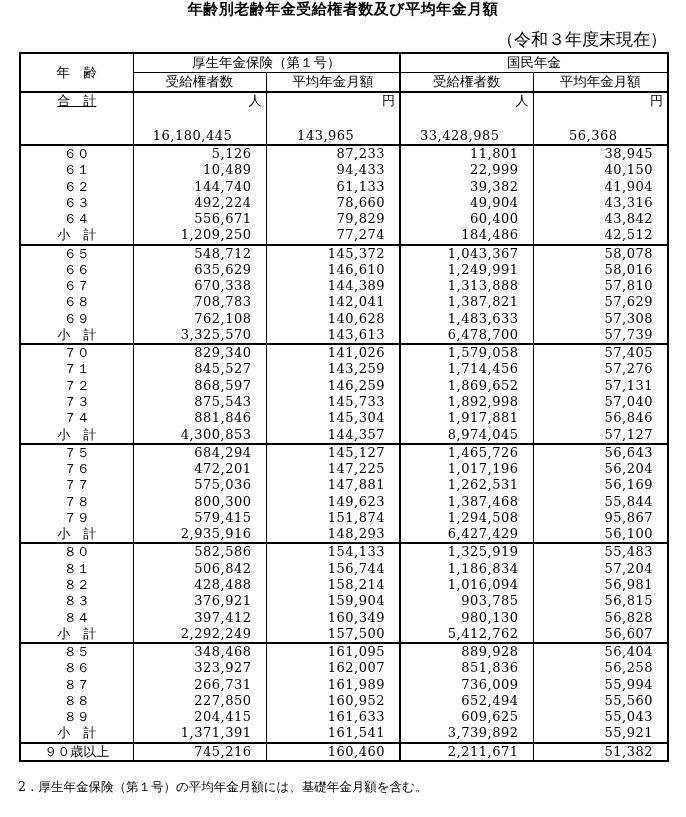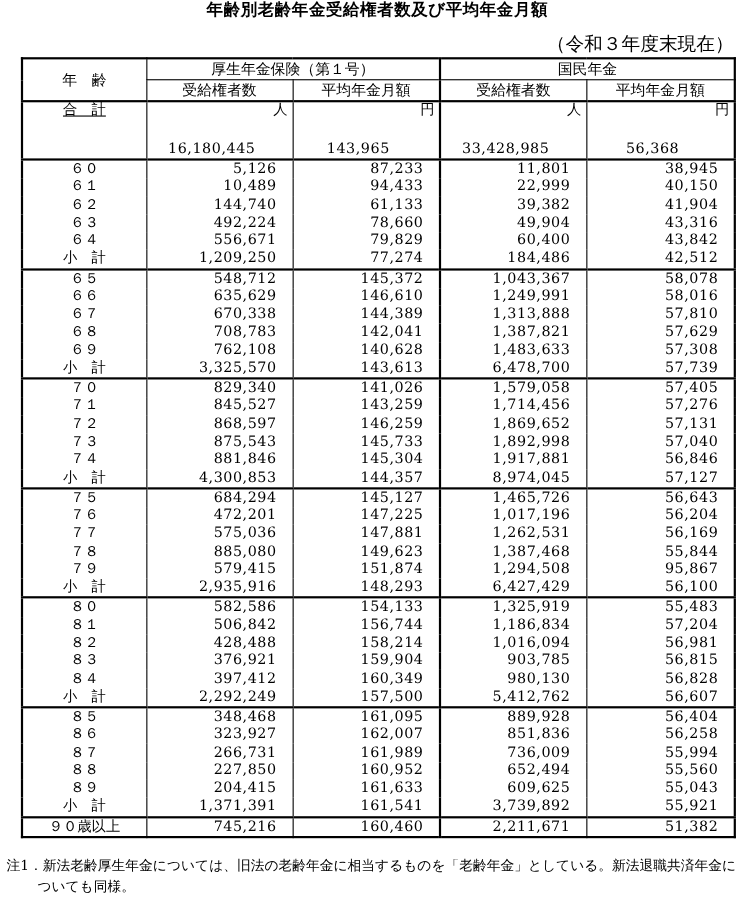--- a/index.html
+++ b/index.html
@@ -241,21 +241,21 @@
       </tr>
       <tr>
         <td class="agec">７７</td>
         <td class="num">575,036</td>
         <td class="num">147,881</td>
         <td class="num bl2">1,262,531</td>
         <td class="num">56,169</td>
       </tr>
       <tr>
         <td class="agec">７８</td>
-        <td class="num">885,080</td>
+        <td class="num">800,300</td>
         <td class="num">149,623</td>
         <td class="num bl2">1,387,468</td>
         <td class="num">55,844</td>
       </tr>
       <tr>
         <td class="agec">７９</td>
         <td class="num">579,415</td>
         <td class="num">151,874</td>
         <td class="num bl2">1,294,508</td>
         <td class="num">95,867</td>
@@ -361,16 +361,15 @@
         <td class="agec">９０歳以上</td>
         <td class="num">745,216</td>
         <td class="num">160,460</td>
         <td class="num bl2">2,211,671</td>
         <td class="num">51,382</td>
       </tr>
     </tbody>
 </table>
 
 <div class="notes">
-  <div class="note first">注1．新法老齢厚生年金については、旧法の老齢年金に相当するものを「老齢年金」としている。新法退職共済年金についても同様。</div>
   <div class="note follow">2．厚生年金保険（第１号）の平均年金月額には、基礎年金月額を含む。</div>
 
 </div>
 
 </body></html>

